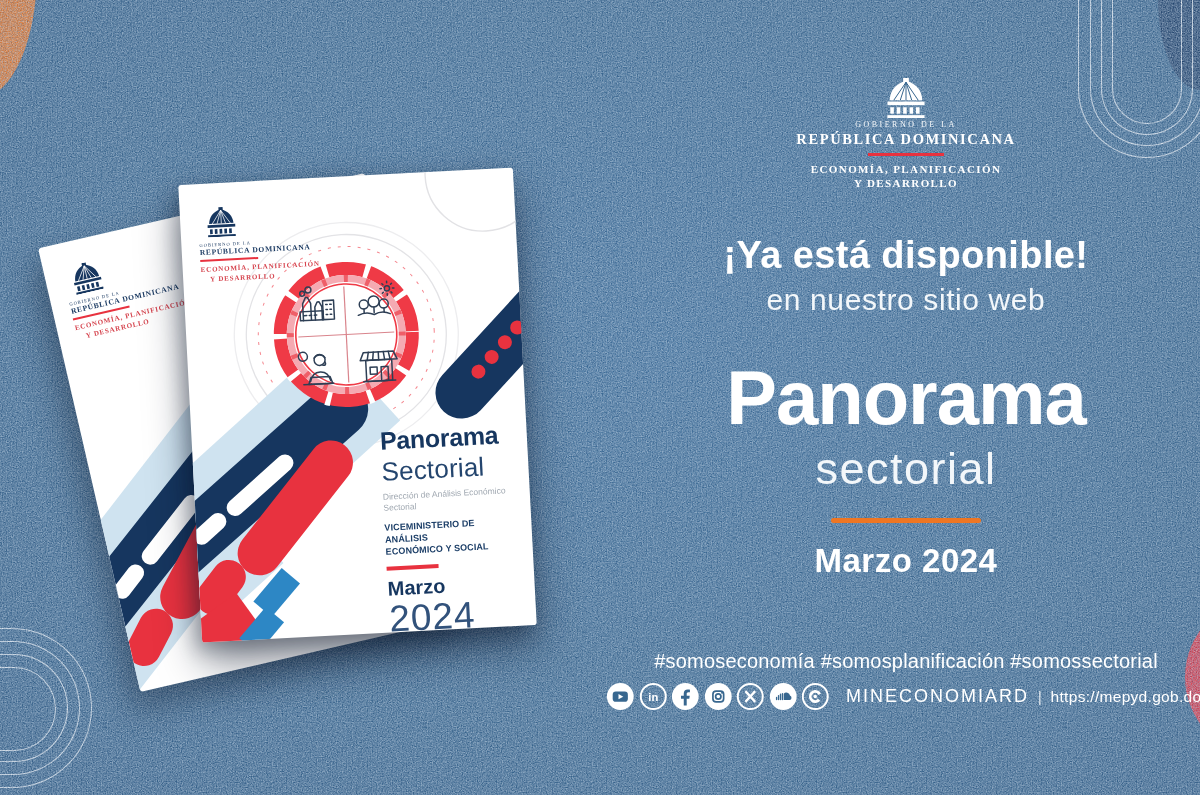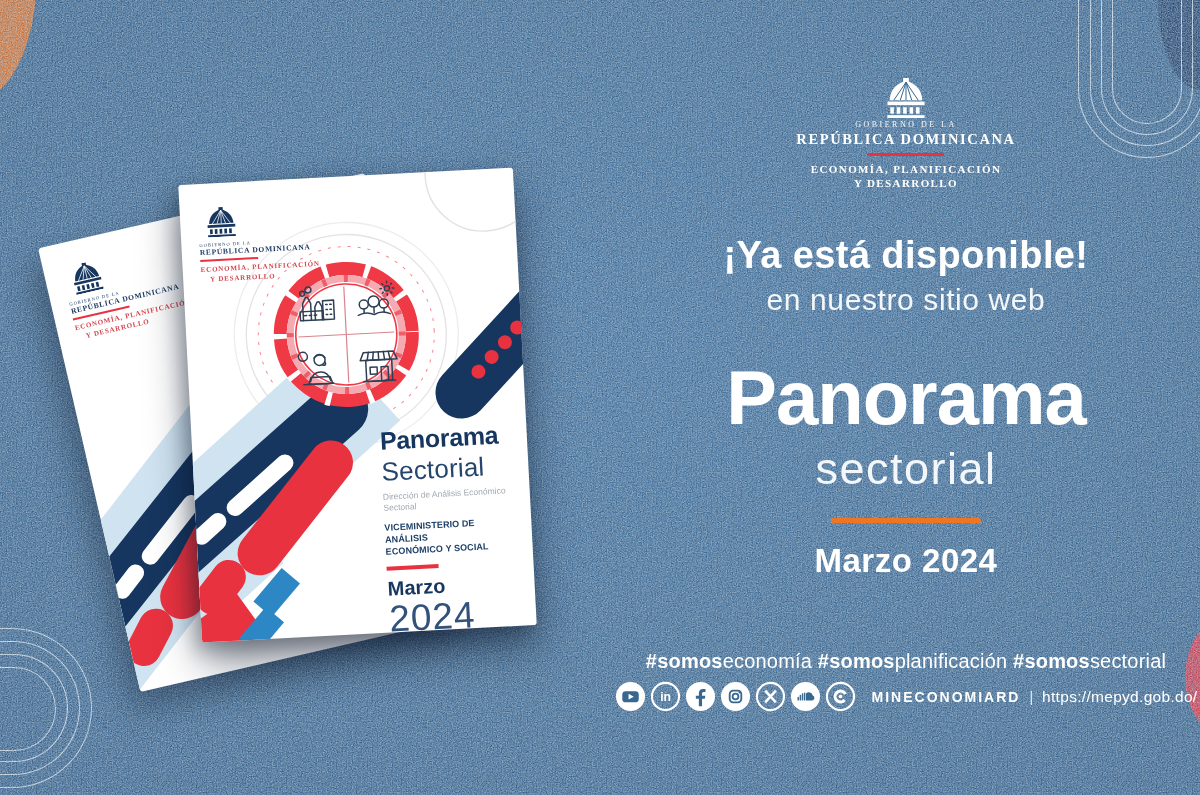--- a/index.html
+++ b/index.html
@@ -35,25 +35,25 @@
   .gov-redline{width:76px;height:2.6px;background:var(--red);margin:5px auto 6px auto;}
   .gov-ministry{font-family:"Liberation Serif",serif;font-weight:700;font-size:11px;letter-spacing:1.4px;line-height:1.3;}
   .headline{position:absolute;left:0;top:234px;width:600px;font-size:38px;font-weight:800;letter-spacing:.4px;}
   .subheadline{position:absolute;left:0;top:283px;width:600px;font-size:30px;font-weight:300;letter-spacing:.6px;color:#f3f7fa;}
   .big-title{position:absolute;left:0;top:354px;width:600px;font-size:76px;font-weight:800;letter-spacing:-1px;}
   .big-subtitle{position:absolute;left:0;top:443px;width:600px;font-size:45px;font-weight:300;letter-spacing:1.5px;color:#f3f7fa;}
   .orange-divider{position:absolute;left:225px;top:518px;width:150px;height:4.5px;border-radius:3px;background:var(--orange);}
   .edition{position:absolute;left:0;top:542px;width:600px;font-size:33px;font-weight:700;letter-spacing:.5px;}
 
   .hashtags{position:absolute;left:0;top:650px;width:600px;font-size:20px;font-weight:300;letter-spacing:.2px;white-space:nowrap;}
-  .hashtags b{font-weight:700;}
+  .hashtags b{font-weight:400;}
   .social-row{position:absolute;left:0;top:681px;width:600px;display:flex;align-items:center;justify-content:center;gap:4px;}
   .sicon{width:31px;height:31px;display:block;}
   .social-text{display:flex;align-items:baseline;gap:9px;margin-left:12px;color:#fff;white-space:nowrap;}
-  .handle{font-size:14px;font-weight:700;letter-spacing:2px;}
+  .handle{font-size:18px;font-weight:400;letter-spacing:2px;}
   .sep{font-size:14px;font-weight:300;opacity:.85;}
   .url{font-size:15.5px;font-weight:300;letter-spacing:.3px;}
 
   
   .page{position:absolute;background:#fff;border-radius:3px;overflow:hidden;}
   .page.back{left:85px;top:205px;width:335px;height:455px;transform:rotate(-13deg);box-shadow:-10px 16px 34px rgba(8,18,38,.38);}
   .page.front{left:190px;top:176px;width:335px;height:458px;transform:rotate(-3deg);box-shadow:0 20px 42px rgba(8,18,38,.5), -6px 8px 18px rgba(8,18,38,.25);}
   .cover-svg{position:absolute;inset:0;width:100%;height:100%;}
 
   .cover-logo{position:absolute;left:18px;top:24px;width:140px;}

